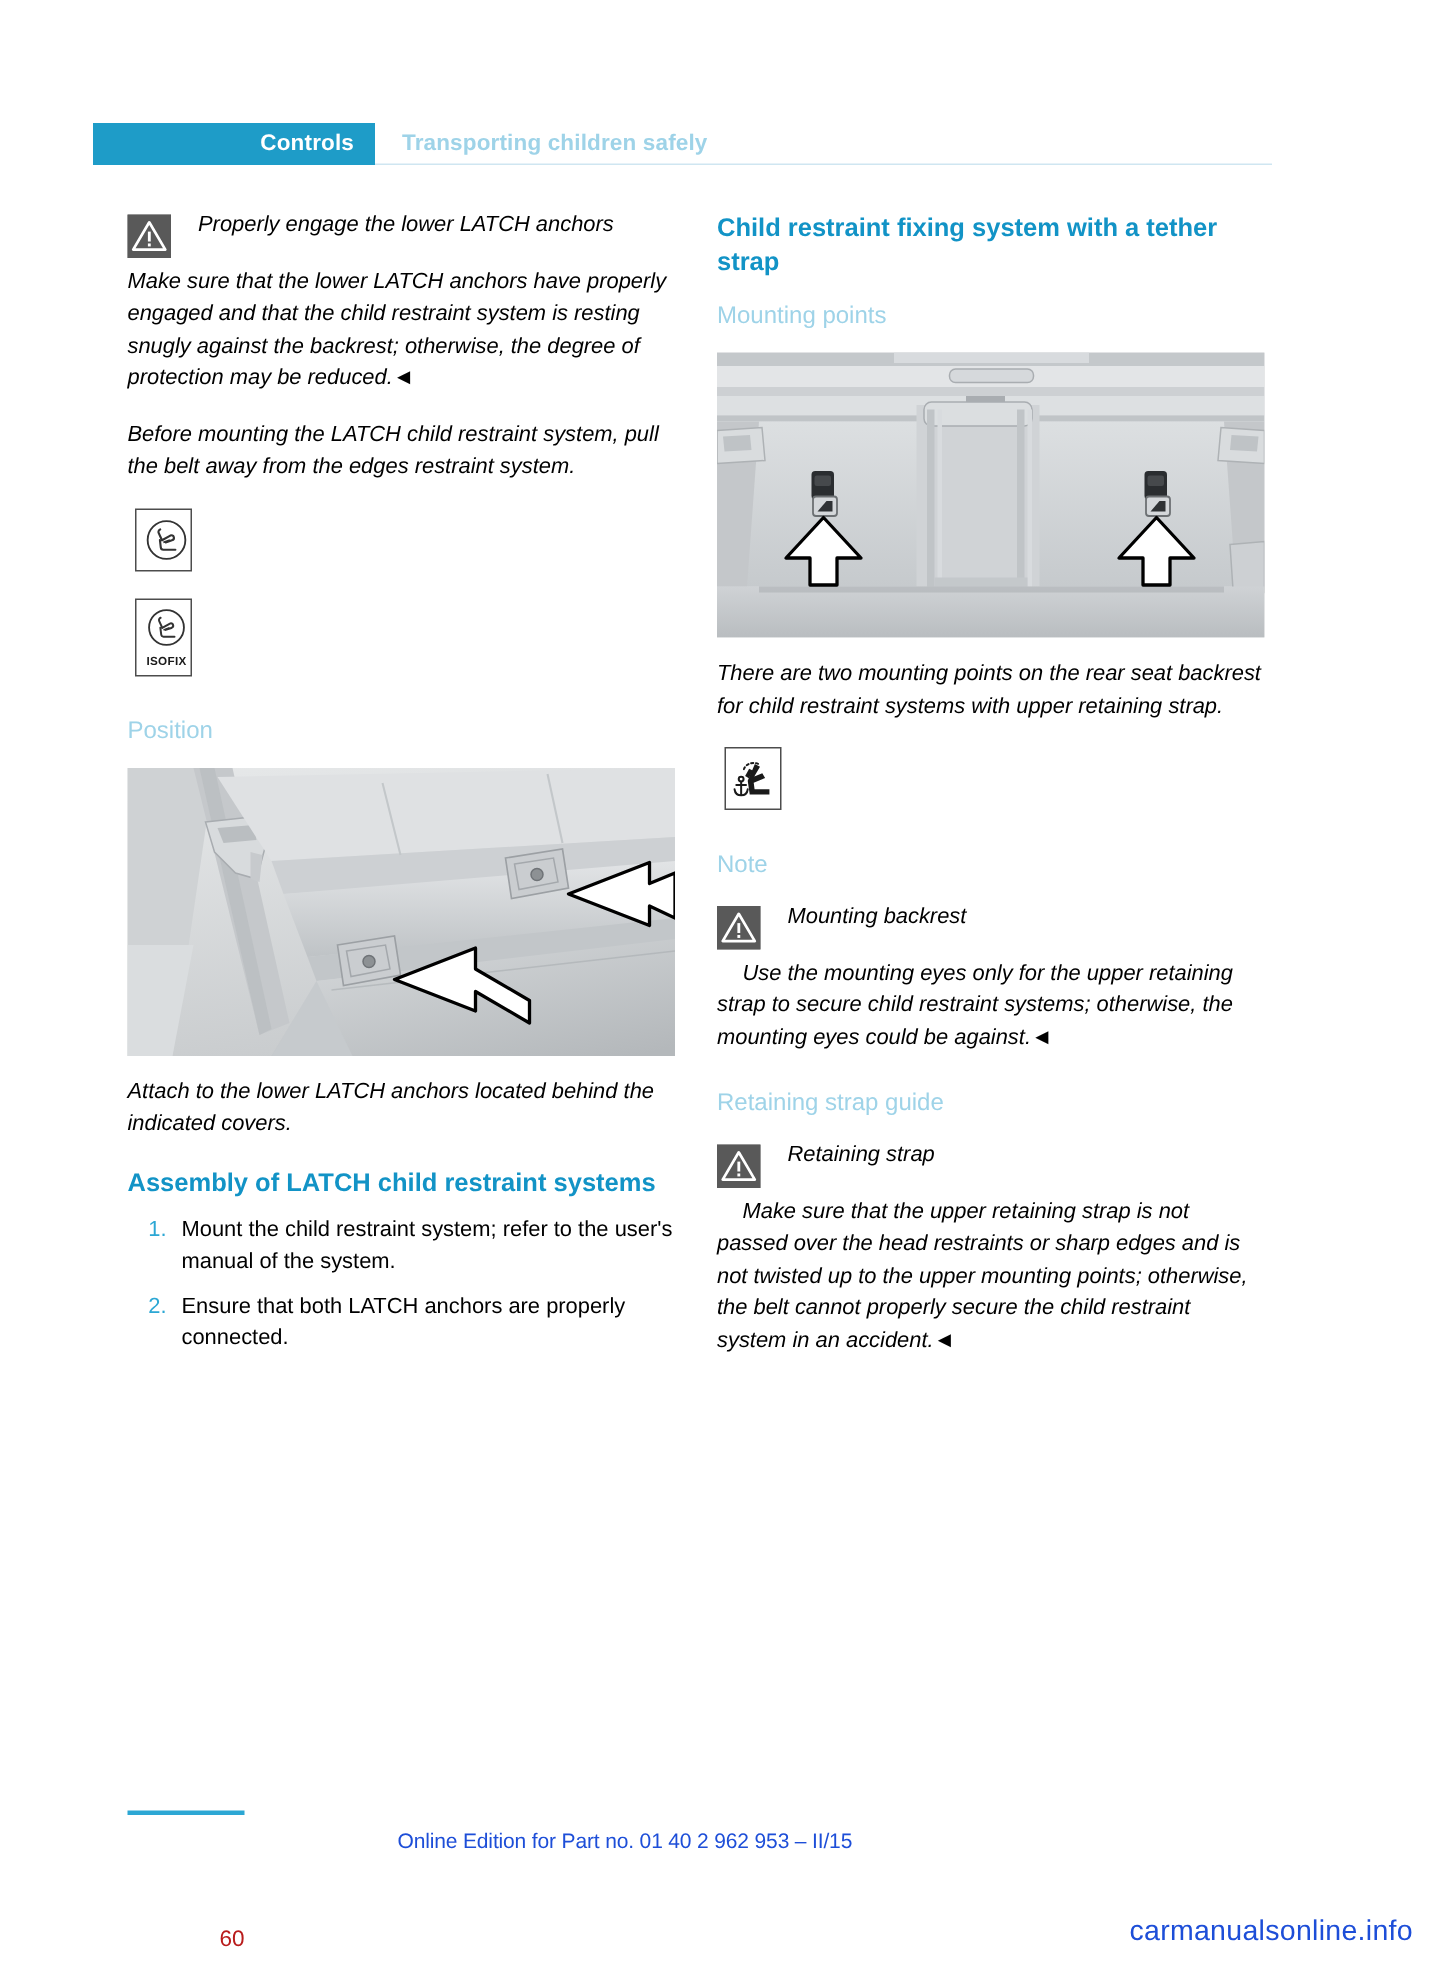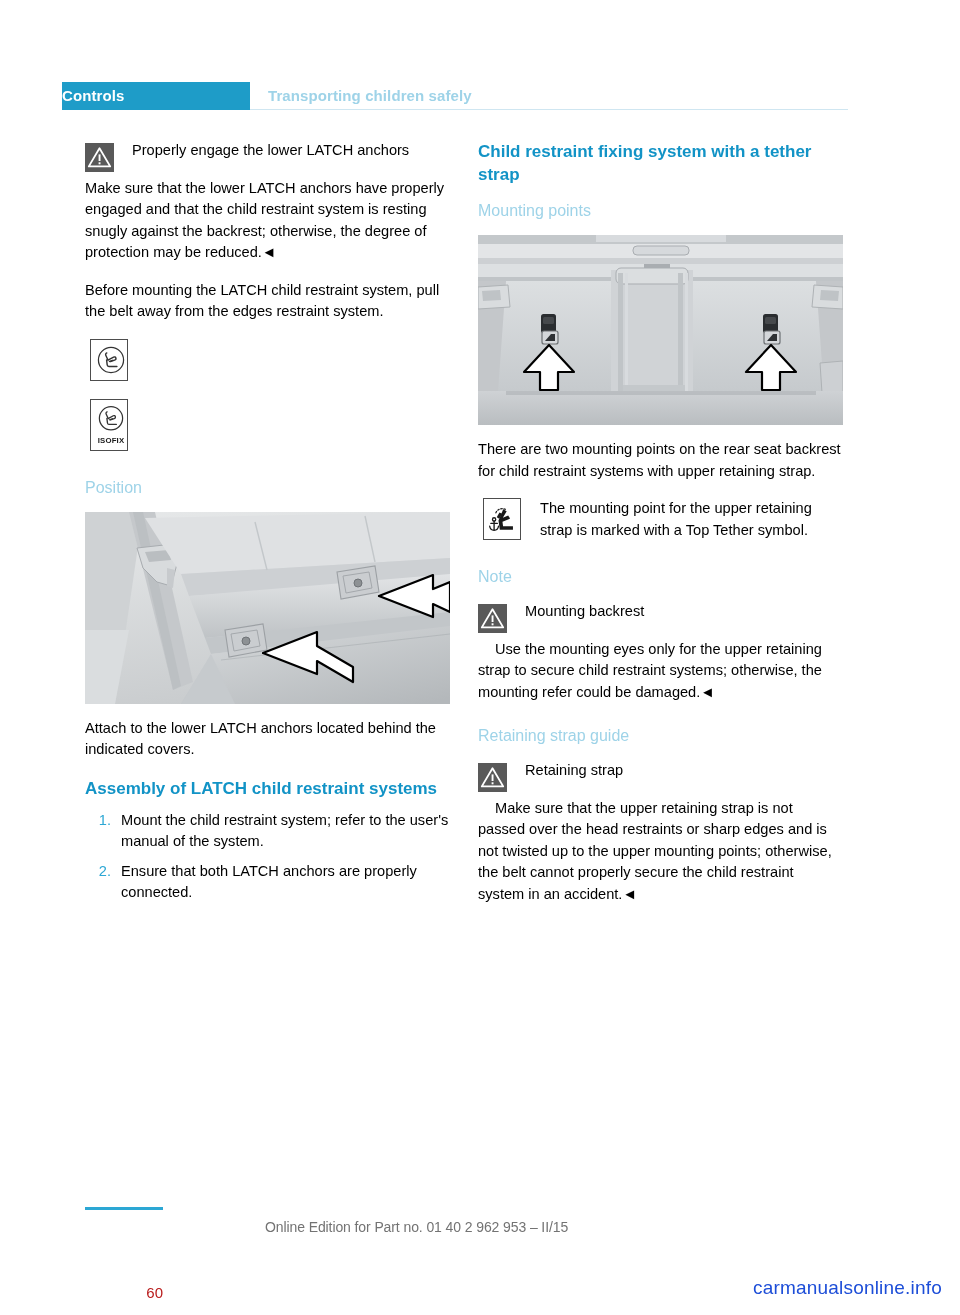--- a/index.html
+++ b/index.html
@@ -28,21 +28,22 @@
     position: absolute;
     left: 62px;
     top: 0;
     width: 188px;
     height: 28px;
     background: #1e9cc8;
     color: #ffffff;
     font-weight: bold;
     font-size: 15px;
     line-height: 28px;
-    padding-right: 24px;
+    text-align: right;
+    padding-right: 14px;
     box-sizing: border-box;
     letter-spacing: 0.1px;
   }
   .header-section {
     position: absolute;
     left: 268px;
     top: 0;
     height: 28px;
     line-height: 28px;
     color: #9ed3e8;
@@ -65,20 +66,21 @@
     top: 140px;
     width: 365px;
   }
   .col-left  { left: 85px; }
   .col-right { left: 478px; }
 
   p {
     margin: 0 0 16px 0;
     font-size: 14.6px;
     line-height: 21.5px;
+    font-style: italic;
   }
 
   h2.sec {
     margin: 0 0 14px 0;
     font-size: 17px;
     line-height: 23px;
     font-weight: bold;
     color: #1293c6;
   }
   h2.sec.tight { margin-bottom: 10px; }
@@ -197,21 +199,21 @@
     width: 40px;
     text-align: right;
     font-size: 15px;
     color: #b91c1c;
   }
   .footer-text {
     position: absolute;
     left: 265px;
     top: 1219px;
     font-size: 14px;
-    color: #737373;
+    color: #1d4ed8;
     letter-spacing: -0.1px;
   }
   .watermark {
     position: absolute;
     right: 18px;
     top: 1277px;
     font-size: 19px;
     color: #1d4ed8;
     letter-spacing: 0.2px;
   }
@@ -431,37 +433,36 @@
         <path d="M16.2 14.2 l2.8 1.4 l-3.0 5.2 l-2.6 -1.6 z" fill="#1a1a1a"></path>
 
         <g stroke="#1a1a1a" stroke-width="1.4" fill="none" stroke-linecap="round">
           <circle cx="10.6" cy="21.4" r="1.7"></circle>
           <path d="M10.6 23.3 L10.6 32.2"></path>
           <path d="M7.2 25.6 L14.0 25.6"></path>
           <path d="M6.0 28.6 c0.4 3.2 2.6 4.2 4.6 4.2 c2.0 0 4.2 -1.0 4.6 -4.2"></path>
         </g>
       </svg>
     </div>
-    <p class="sym-caption">The mounting point for the upper retaining strap is marked with a Top Tether symbol.</p>
   </div>
 
   <h3 class="sub">Note</h3>
 
   <div class="warn-block">
     <div class="warn-icon">
       <svg viewBox="0 0 29 29" width="29" height="29" aria-hidden="true">
         <rect x="0" y="0" width="29" height="29" fill="#595959"></rect>
         <path d="M14.5 5.2 L25.2 23.4 L3.8 23.4 Z" fill="none" stroke="#ffffff" stroke-width="1.8" stroke-linejoin="round"></path>
         <rect x="13.6" y="11.4" width="1.9" height="6.6" fill="#ffffff"></rect>
         <rect x="13.6" y="19.3" width="1.9" height="2.0" fill="#ffffff"></rect>
       </svg>
     </div>
     <p class="warn-title">Mounting backrest</p>
   </div>
-  <p class="warn-body">Use the mounting eyes only for the upper retaining strap to secure child restraint systems; otherwise, the mounting refer could be damaged.◄</p>
+  <p class="warn-body">Use the mounting eyes only for the upper retaining strap to secure child restraint systems; otherwise, the mounting eyes could be against.◄</p>
 
   <h3 class="sub">Retaining strap guide</h3>
 
   <div class="warn-block">
     <div class="warn-icon">
       <svg viewBox="0 0 29 29" width="29" height="29" aria-hidden="true">
         <rect x="0" y="0" width="29" height="29" fill="#595959"></rect>
         <path d="M14.5 5.2 L25.2 23.4 L3.8 23.4 Z" fill="none" stroke="#ffffff" stroke-width="1.8" stroke-linejoin="round"></path>
         <rect x="13.6" y="11.4" width="1.9" height="6.6" fill="#ffffff"></rect>
         <rect x="13.6" y="19.3" width="1.9" height="2.0" fill="#ffffff"></rect>

